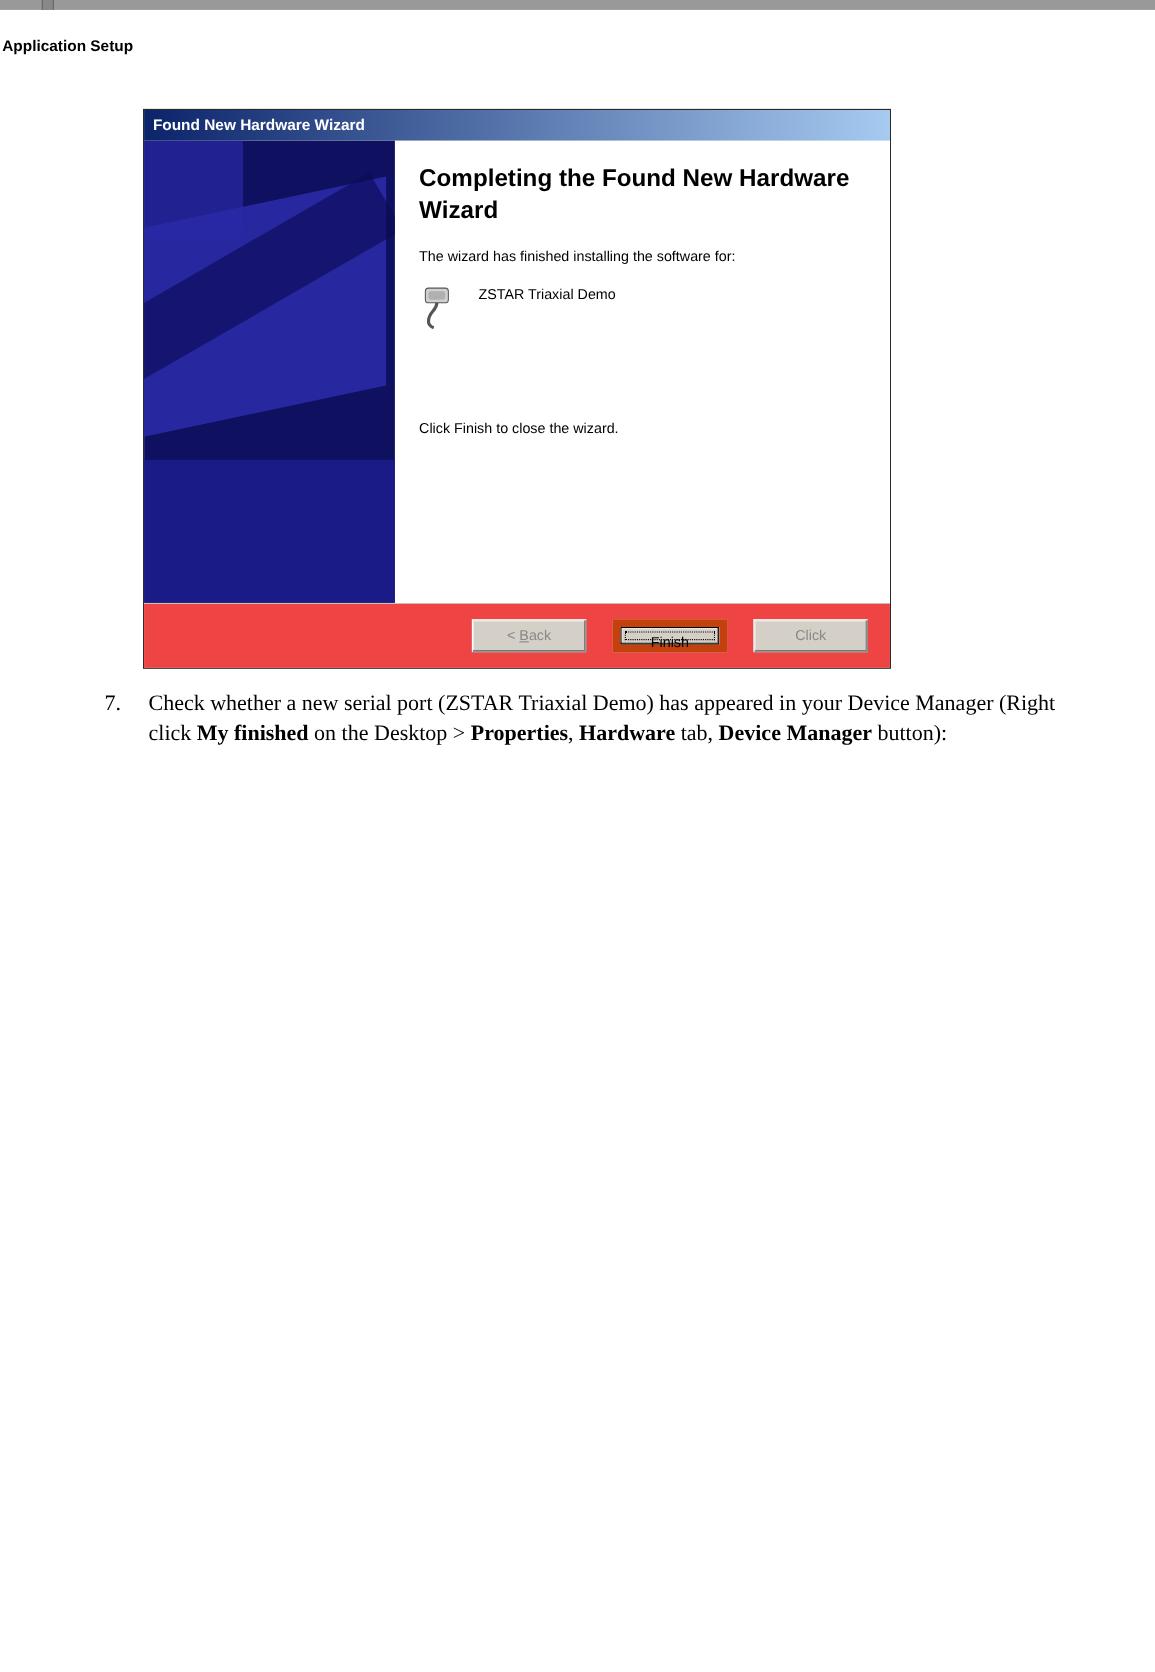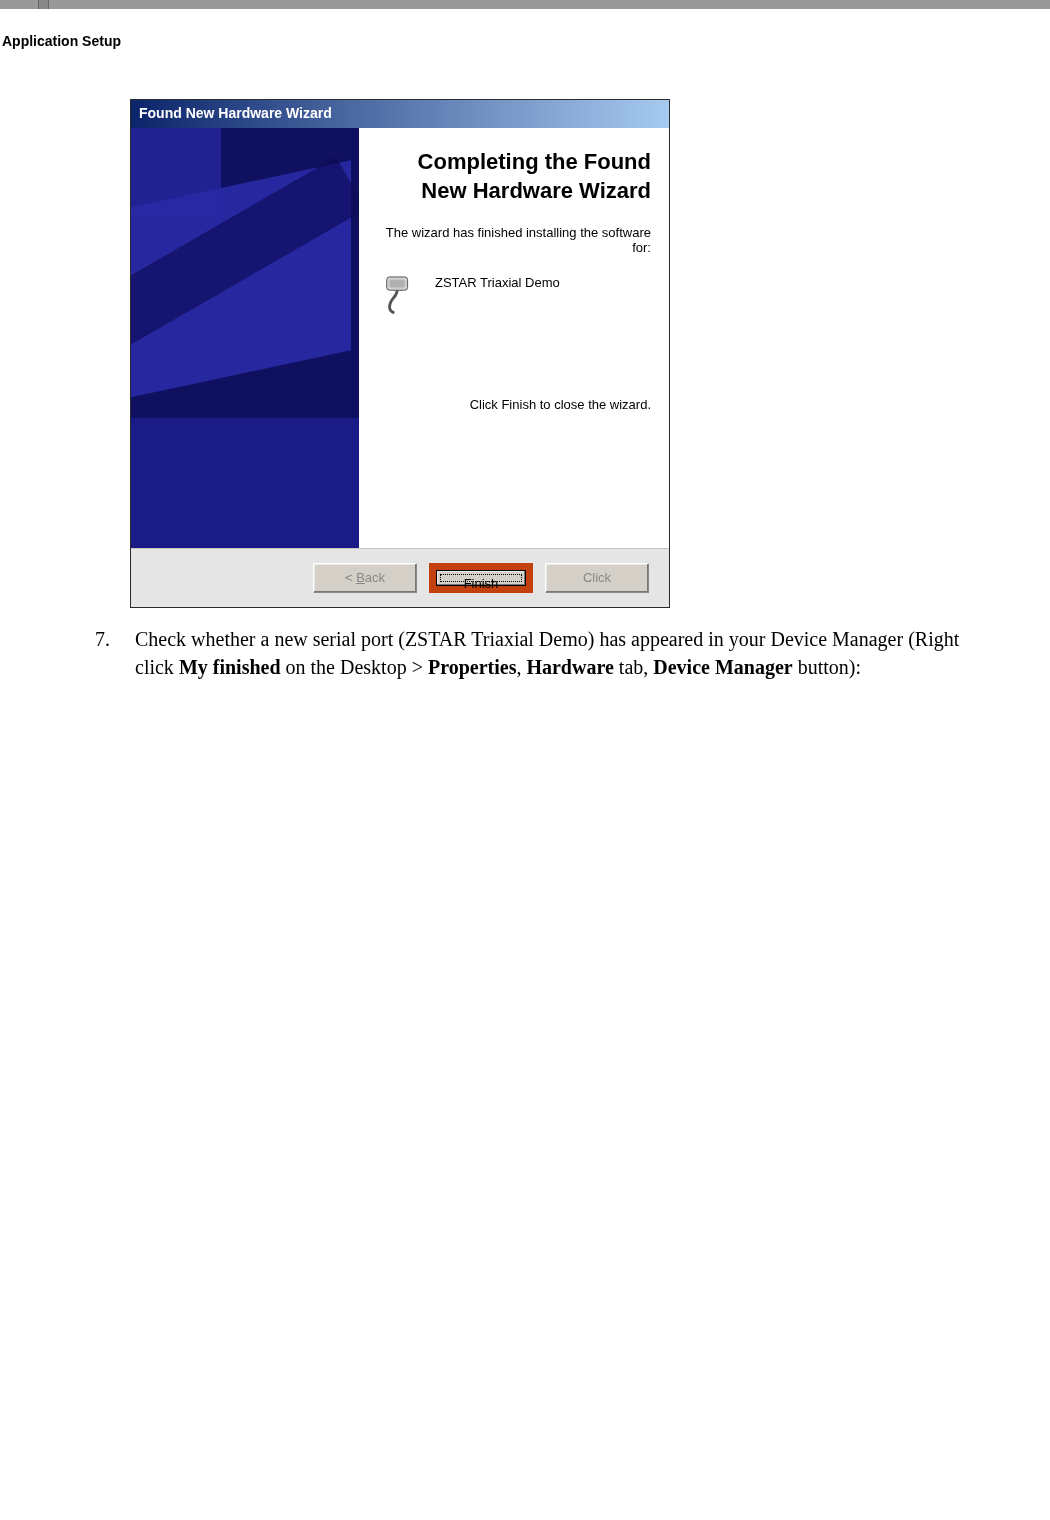--- a/index.html
+++ b/index.html
@@ -29,21 +29,21 @@
   .page {
     padding: 24px 0 0 0;
   }
   .section-header {
     font-family: Arial, Helvetica, sans-serif;
     font-weight: bold;
     font-size: 14px;
     margin: 0 0 50px 2px;
   }
   .dialog-wrap {
-    width: 540px;
+    width: 680px;
     margin-left: 130px;
     border-radius: 31px;
   }
   .dialog {
     border: 1px solid #2b2b2b;
     background: #d4d0c8;
     font-family: Tahoma, Arial, sans-serif;
     font-size: 13px;
     color: #000;
   }
@@ -92,21 +92,20 @@
     position: absolute; left: -60px; top: 100px;
     width: 300px; height: 60px;
     background: #0a0a54;
     opacity: .6;
     transform: rotate(-30deg);
   }
   .wiz-right {
     flex: 1;
     padding: 18px 18px 12px 22px;
     background: #fff;
-    text-align: right;
   }
   .wiz-title {
     font-size: 22px;
     font-family: Tahoma, Arial, sans-serif;
     font-weight: bold;
     color: #000;
     margin: 2px 0 20px 0;
     line-height: 1.3;
   }
   .wiz-text {
@@ -119,24 +118,24 @@
     gap: 16px;
   }
   .device-svg {
     width: 38px; height: 40px; flex-shrink: 0;
   }
   .close-text {
     font-size: 13px;
     margin-top: 79px;
   }
   .button-row {
-    background: #e5e5e5;
+    background: #ef4444;
     display: flex;
     justify-content: flex-end;
-    gap: 12px;
+    gap: 24px;
     padding: 14px 20px 14px 20px;
   }
   .win-btn {
     width: 104px;
     height: 30px;
     font-family: Tahoma, Arial, sans-serif;
     font-size: 13px;
     background: #d4d0c8;
     border: 1px solid #888;
     border-top-color: #fff;

